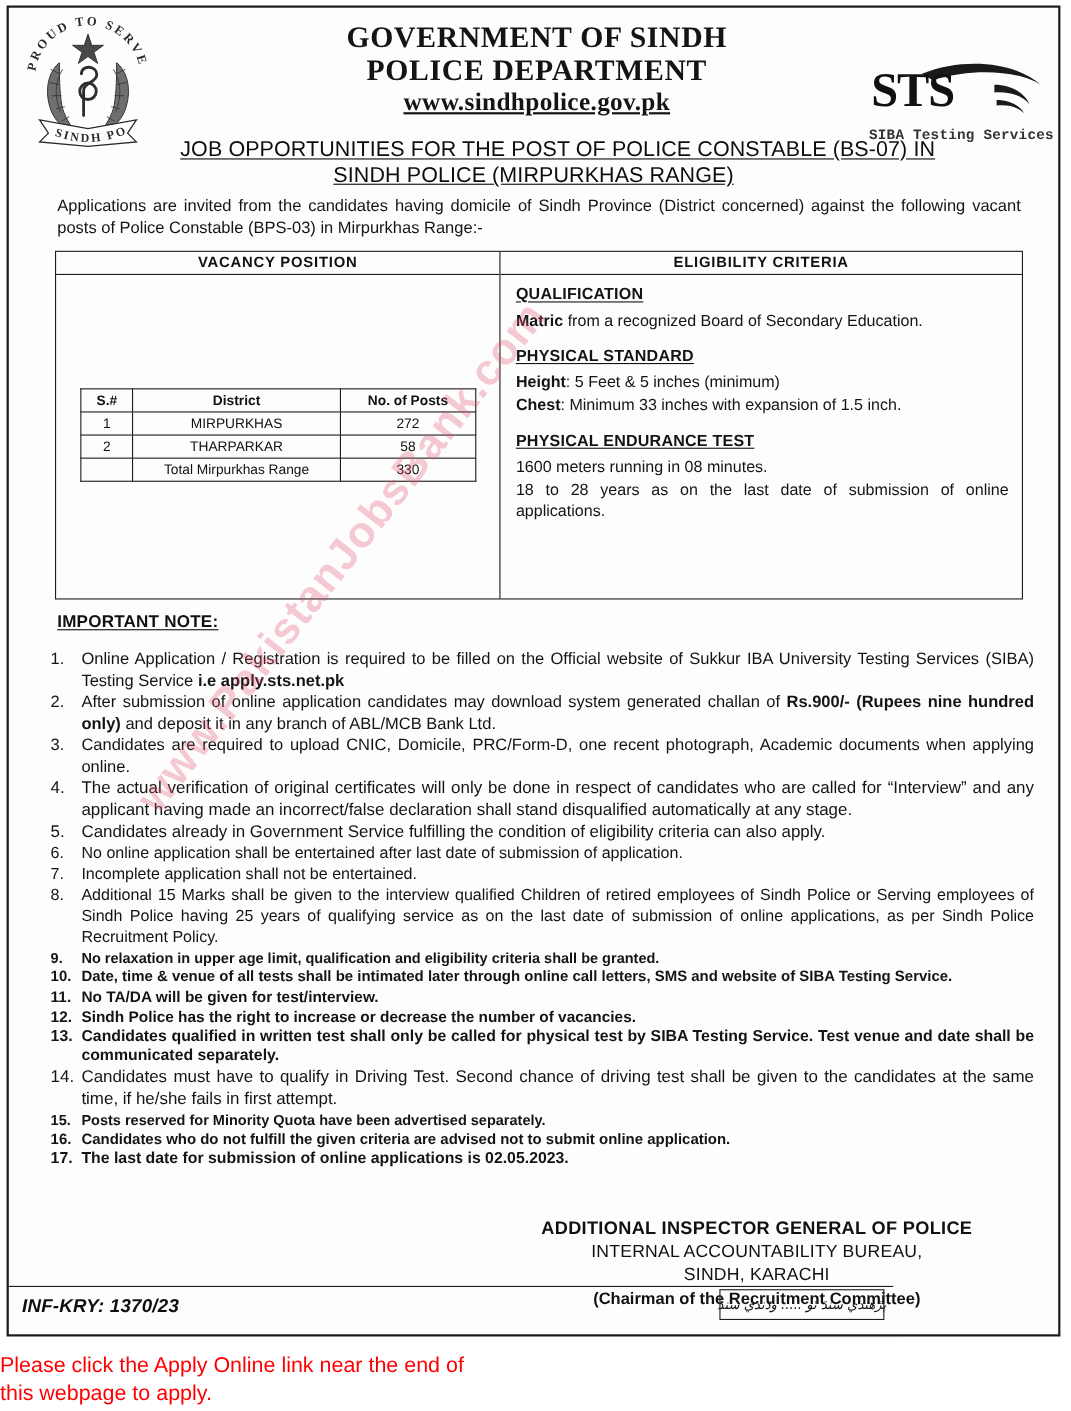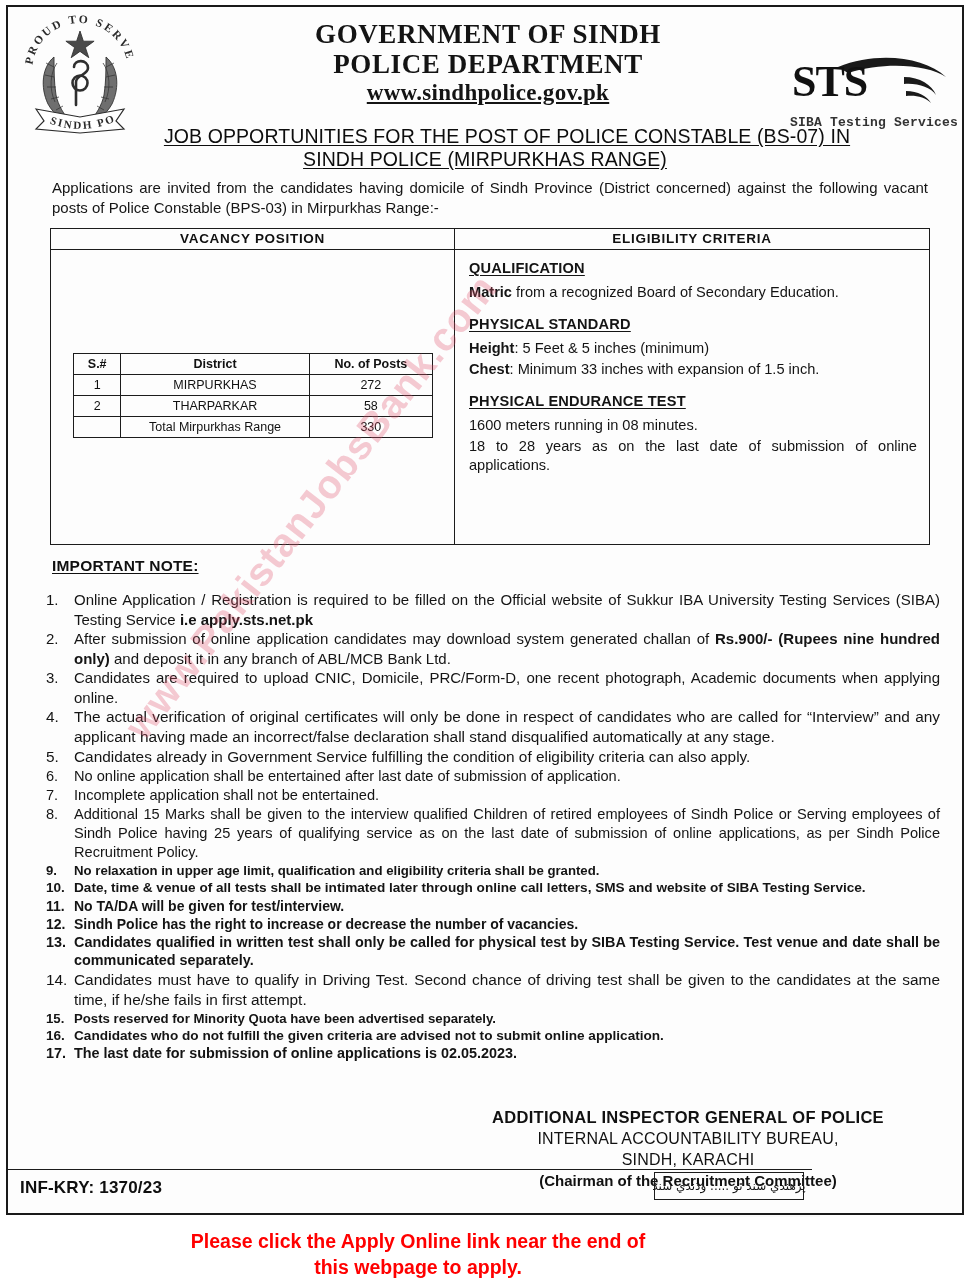--- a/index.html
+++ b/index.html
@@ -303,20 +303,21 @@
 
   
   #footer-row {
     position: absolute;
     left: 0;
     bottom: 0;
     width: 804px;
     height: 44px;
     border-top: 1.6px solid #1c1c1c;
     box-sizing: border-box;
+    font-style: italic;
   }
   #inf-kry {
     position: absolute;
     left: 12px;
     top: 8px;
     font-size: 17px;
     font-weight: bold;
     letter-spacing: 0.2px;
     color: #0f0f0f;
   }
@@ -339,23 +340,23 @@
     white-space: nowrap;
     font-family: "DejaVu Sans", sans-serif;
   }
 
   
   #apply-note {
     position: absolute;
     left: 0;
     top: 1228px;
     width: 836px;
-    text-align: center;
+    text-align: left;
     font-size: 19.5px;
-    font-weight: bold;
+    font-weight: normal;
     line-height: 26px;
   }
 
   
   #watermark {
     position: absolute;
     left: 150px;
     top: 430px;
     width: 560px;
     height: 360px;

